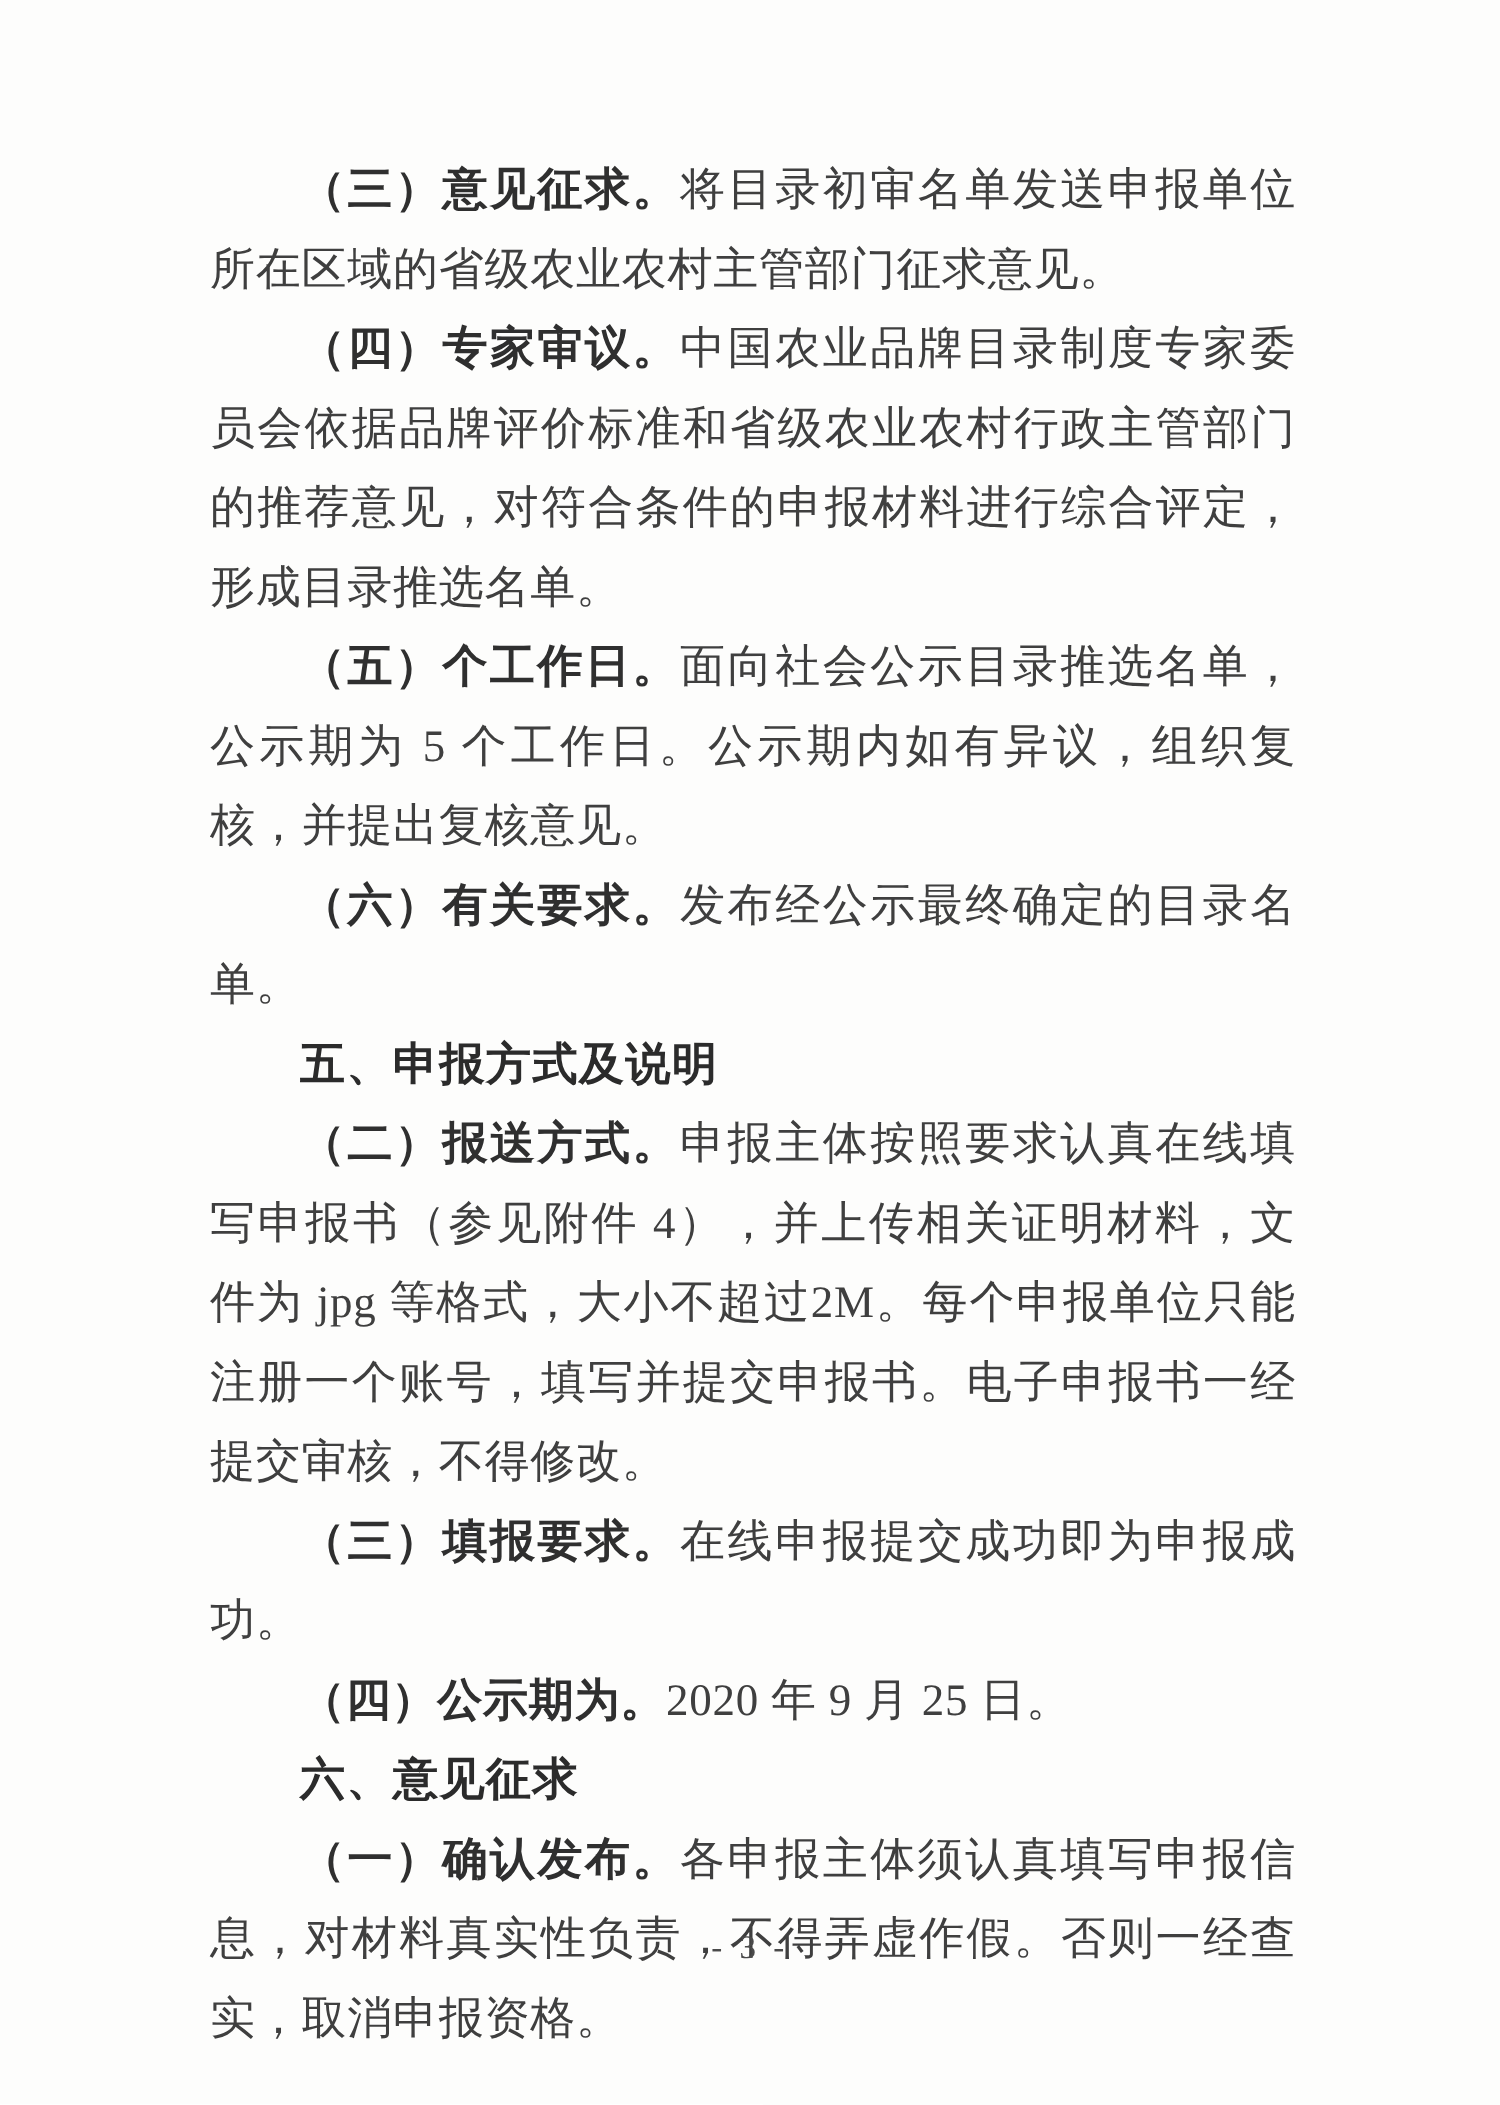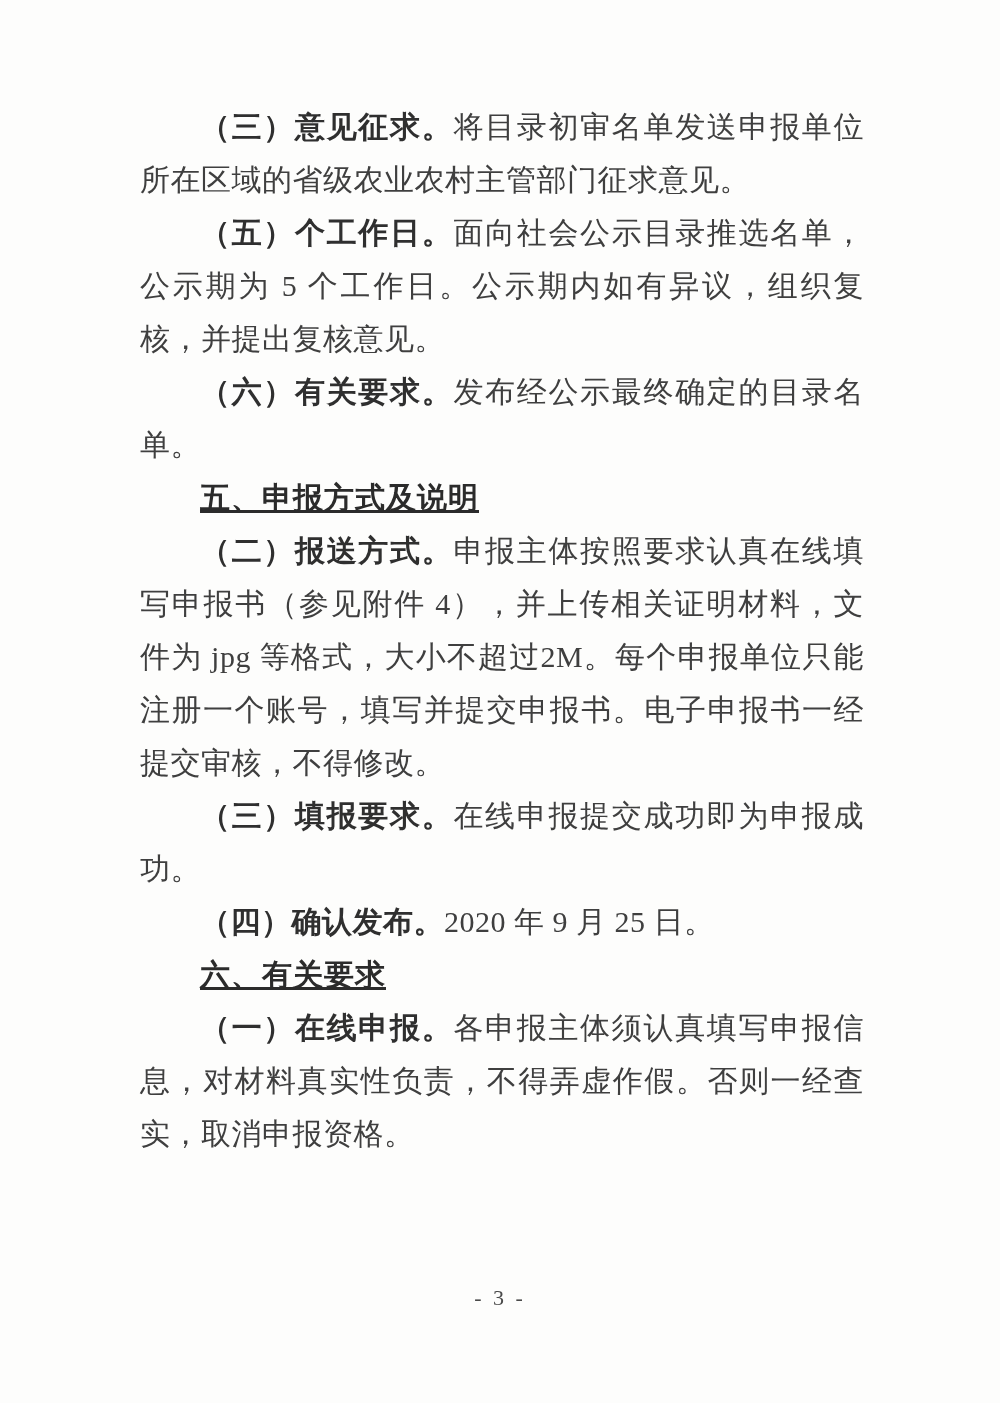--- a/index.html
+++ b/index.html
@@ -38,43 +38,43 @@
   }
   .doc-heading {
     margin: 0;
     font-size: 30px;
     line-height: 53px;
     text-indent: 2em;
     font-weight: bold;
     font-family: "Liberation Sans", "DejaVu Sans", sans-serif;
     color: #2b2b2b;
     letter-spacing: 1px;
-    text-decoration: underline;
   }
   .page-footer {
     position: absolute;
     left: 0;
     right: 0;
     top: 1285px;
     text-align: center;
     font-size: 22px;
     letter-spacing: 3px;
     color: #4a4a4a;
     font-family: "Liberation Serif", "DejaVu Serif", serif;
   }
 </style>
 </head>
 <body>
 
 <div class="page">
   <main class="doc-body">
       <p class="doc-para"><b class="lead">（三）意见征求。</b><span>将目录初审名单发送申报单位所在区域的省级农业农村主管部门征求意见。</span></p>
+      <p class="doc-para"><b class="lead">（四）专家审议。</b><span>中国农业品牌目录制度专家委员会依据品牌评价标准和省级农业农村行政主管部门的推荐意见，对符合条件的申报材料进行综合评定，形成目录推选名单。</span></p>
       <p class="doc-para"><b class="lead">（五）个工作日。</b><span>面向社会公示目录推选名单，公示期为 5 个工作日。公示期内如有异议，组织复核，并提出复核意见。</span></p>
       <p class="doc-para"><b class="lead">（六）有关要求。</b><span>发布经公示最终确定的目录名单。</span></p>
       <h2 class="doc-heading">五、申报方式及说明</h2>
       <p class="doc-para"><b class="lead">（二）报送方式。</b><span>申报主体按照要求认真在线填写申报书（参见附件 4），并上传相关证明材料，文件为 jpg 等格式，大小不超过2M。每个申报单位只能注册一个账号，填写并提交申报书。电子申报书一经提交审核，不得修改。</span></p>
       <p class="doc-para"><b class="lead">（三）填报要求。</b><span>在线申报提交成功即为申报成功。</span></p>
-      <p class="doc-para"><b class="lead">（四）确认发布。</b><span>2020 年 9 月 25 日。</span></p>
-      <h2 class="doc-heading">六、有关要求</h2>
-      <p class="doc-para"><b class="lead">（一）在线申报。</b><span>各申报主体须认真填写申报信息，对材料真实性负责，不得弄虚作假。否则一经查实，取消申报资格。</span></p>
+      <p class="doc-para"><b class="lead">（四）公示期为。</b><span>2020 年 9 月 25 日。</span></p>
+      <h2 class="doc-heading">六、意见征求</h2>
+      <p class="doc-para"><b class="lead">（一）确认发布。</b><span>各申报主体须认真填写申报信息，对材料真实性负责，不得弄虚作假。否则一经查实，取消申报资格。</span></p>
     </main>
   <div class="page-footer">- 3 -</div>
 </div>
 
 </body></html>

